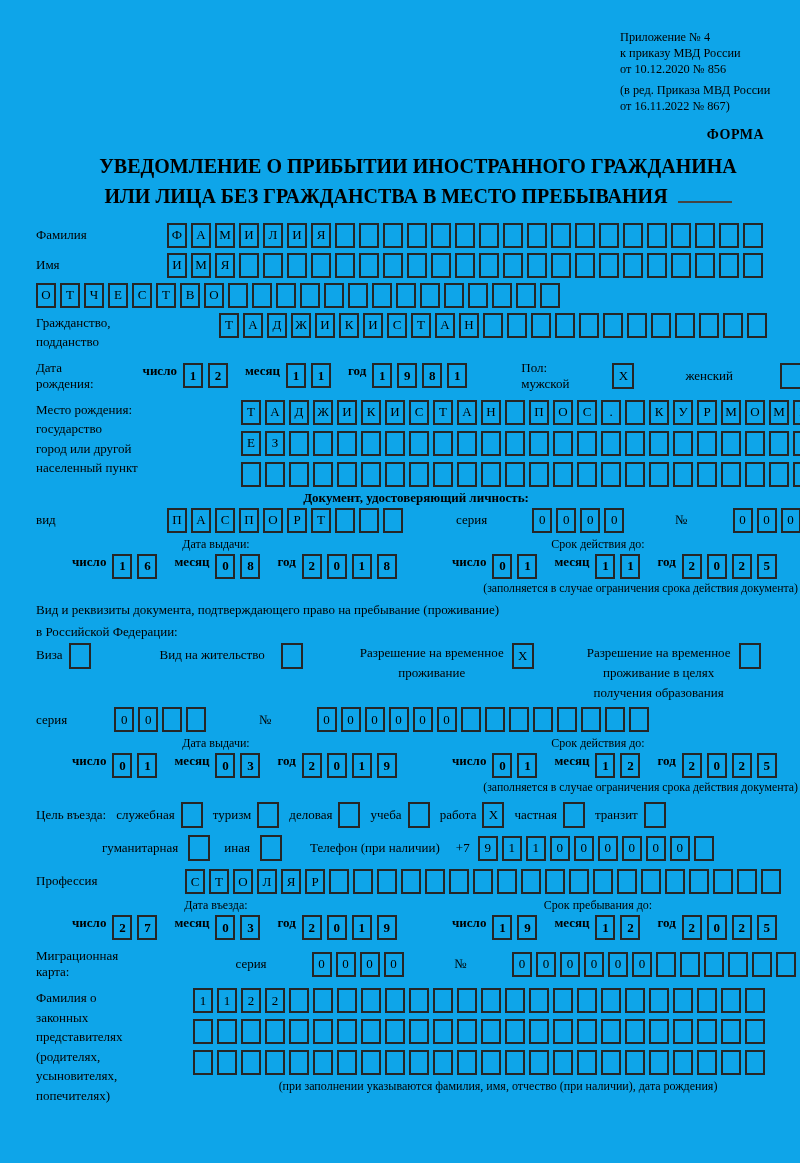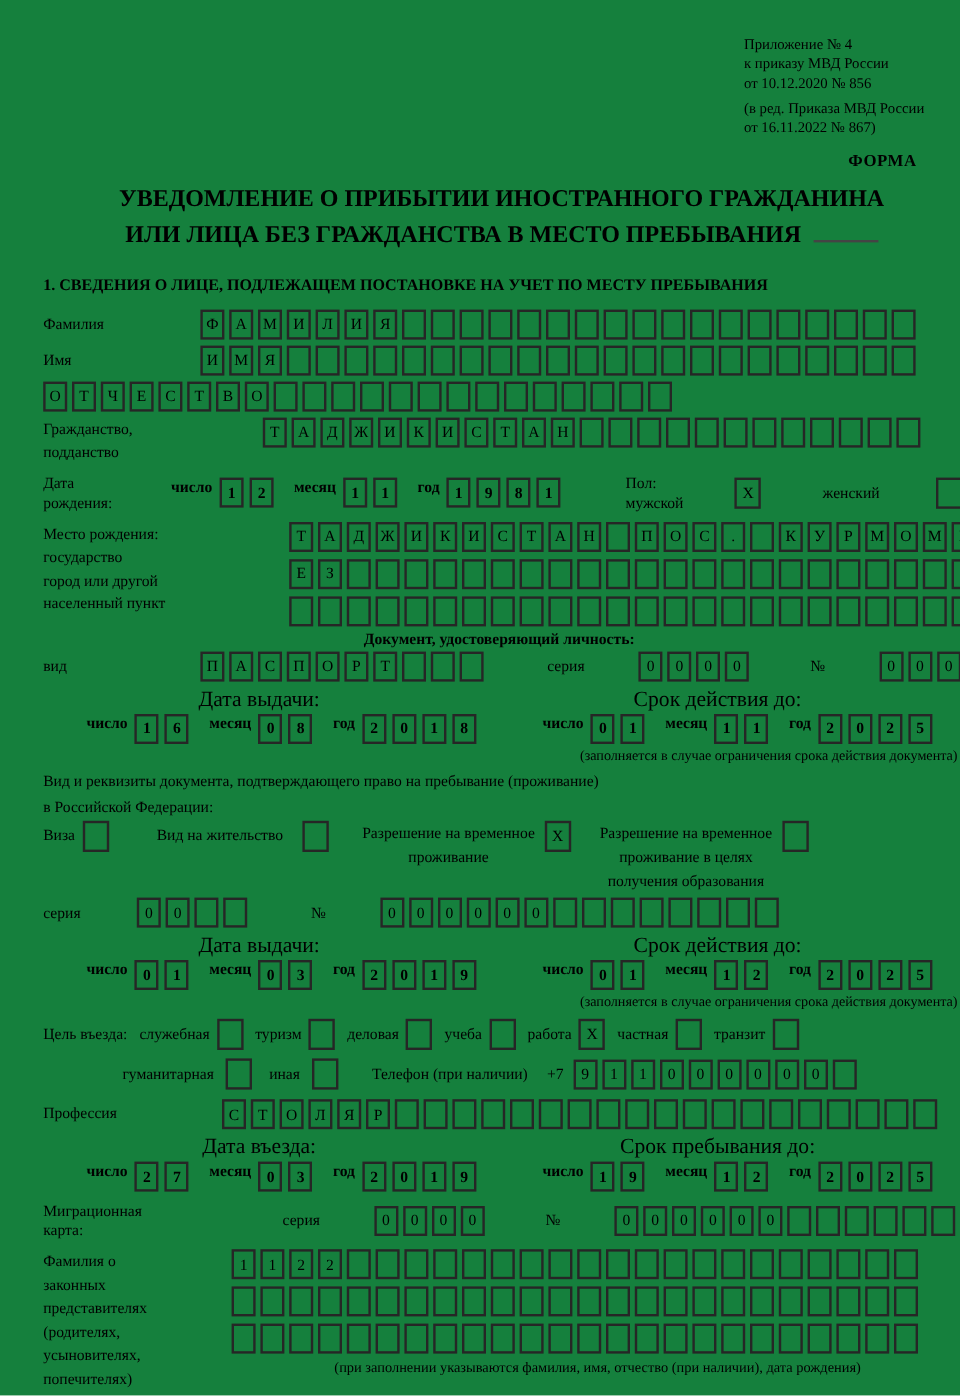--- a/index.html
+++ b/index.html
@@ -1,18 +1,18 @@
 <!DOCTYPE html>
 <html><head>
 <meta charset="utf-8">
 <style>
   * { box-sizing: border-box; }
   html,body { margin:0; padding:0; background:#fff; }
   .page{
-    width:800px; height:1163px; background:#15803d; color:#000;
+    width:800px; height:1163px; background:#0ea5e9; color:#000;
     font-family:"Liberation Serif", serif; font-size:13px;
     padding:30px 0 0 36px; overflow:hidden; position:relative;
   }
   .hdr{ margin-left:584px; font-size:12.3px; line-height:1.3; }
   .hdr .gap{ margin-top:5px; }
   .forma{ width:728px; text-align:right; font-weight:700; font-size:14px; margin-top:12px; letter-spacing:.5px; }
   .title{ width:764px; text-align:center; font-weight:700; font-size:20px; line-height:1.5; margin-top:8px; }
   .blank{ display:inline-block; width:54px; height:14px; border-bottom:2px solid #444; margin-left:10px; }
   .sec{ font-weight:700; font-size:13.4px; margin-top:19px; }
   .frow{ display:flex; align-items:flex-start; margin-top:5px;gap:37px; }
@@ -36,26 +36,26 @@
   .ml6{margin-left:6px}.ml8{margin-left:8px}.ml10{margin-left:10px}.ml12{margin-left:12px}
   .ml14{margin-left:14px}.ml16{margin-left:16px}.ml24{margin-left:24px}.ml28{margin-left:28px}
   .ml40{margin-left:40px}.ml44{margin-left:44px}.ml66{margin-left:66px}
   .dg{ display:flex; align-items:flex-start;font-weight:bold; }
   .dlbl{ margin:0 6px 0 12px; }
   .dg .cells .cell{ margin-right:5px; }
   .center-b{ width:760px; text-align:center; font-weight:700; margin-top:3px; font-size:13px; }
   .twocol{ display:flex; margin-top:4px; }
   .col-l{ width:360px; flex:0 0 360px; }
   .col-r{ flex:1; }
-  .col-h{ text-align:center; font-size:18px; margin-bottom:2px; }
+  .col-h{ text-align:center; font-size:12px; margin-bottom:2px; }
   .dg-l{ margin-left:24px; }
   .dg-r{ margin-left:44px; }
   .note{ width:762px; text-align:right; font-size:11.8px; margin-top:2px; }
   .para{ margin-top:6px; }
-  .permits{ display:flex; margin-top:3px; align-items:flex-start; }
+  .permits{ display:flex; margin-top:3px; align-items:flex-start;gap:29px; }
   .pitem{ display:flex; align-items:flex-start; }
   .pitem .ptxt{ padding-top:4px; }
   .pitem .ctr{ text-align:center; line-height:1.55; }
   .prow{ display:flex; align-items:center; margin-top:7px; }
   .plbl{ margin:0 6px 0 10px; }
   .rnote{ font-size:12px; margin-top:4px; margin-left:34px;text-align:center; }
 </style>
 </head>
 <body>
 
@@ -69,21 +69,20 @@
     <div>от 16.11.2022 № 867)</div>
   </div>
 
   <div class="forma">ФОРМА</div>
 
   <div class="title">
     <div>УВЕДОМЛЕНИЕ О ПРИБЫТИИ ИНОСТРАННОГО ГРАЖДАНИНА</div>
     <div><span>ИЛИ ЛИЦА БЕЗ ГРАЖДАНСТВА В МЕСТО ПРЕБЫВАНИЯ</span><span class="blank"></span></div>
   </div>
 
-  <div class="sec">1. СВЕДЕНИЯ О ЛИЦЕ, ПОДЛЕЖАЩЕМ ПОСТАНОВКЕ НА УЧЕТ ПО МЕСТУ ПРЕБЫВАНИЯ</div>
 
   <div class="frow mt12">
     <div class="flabel w94">Фамилия</div>
     <div class="cells">
         <span class="cell">Ф</span>
         <span class="cell">А</span>
         <span class="cell">М</span>
         <span class="cell">И</span>
         <span class="cell">Л</span>
         <span class="cell">И</span>

